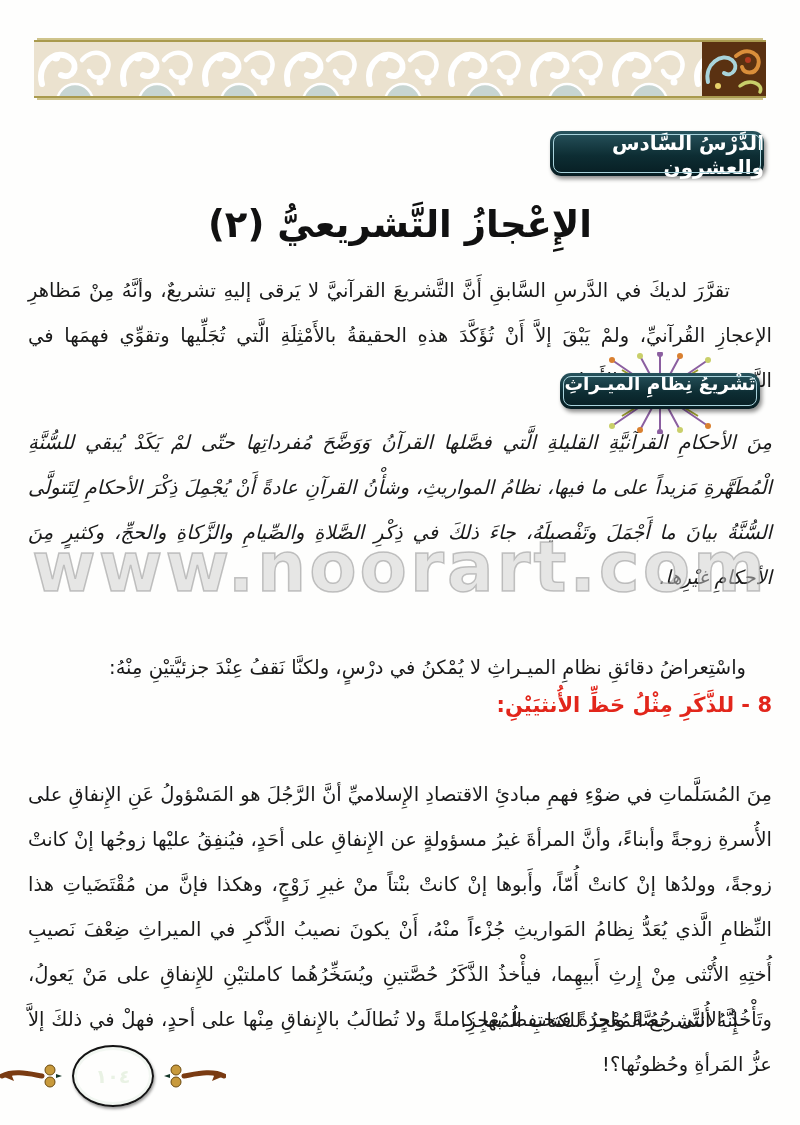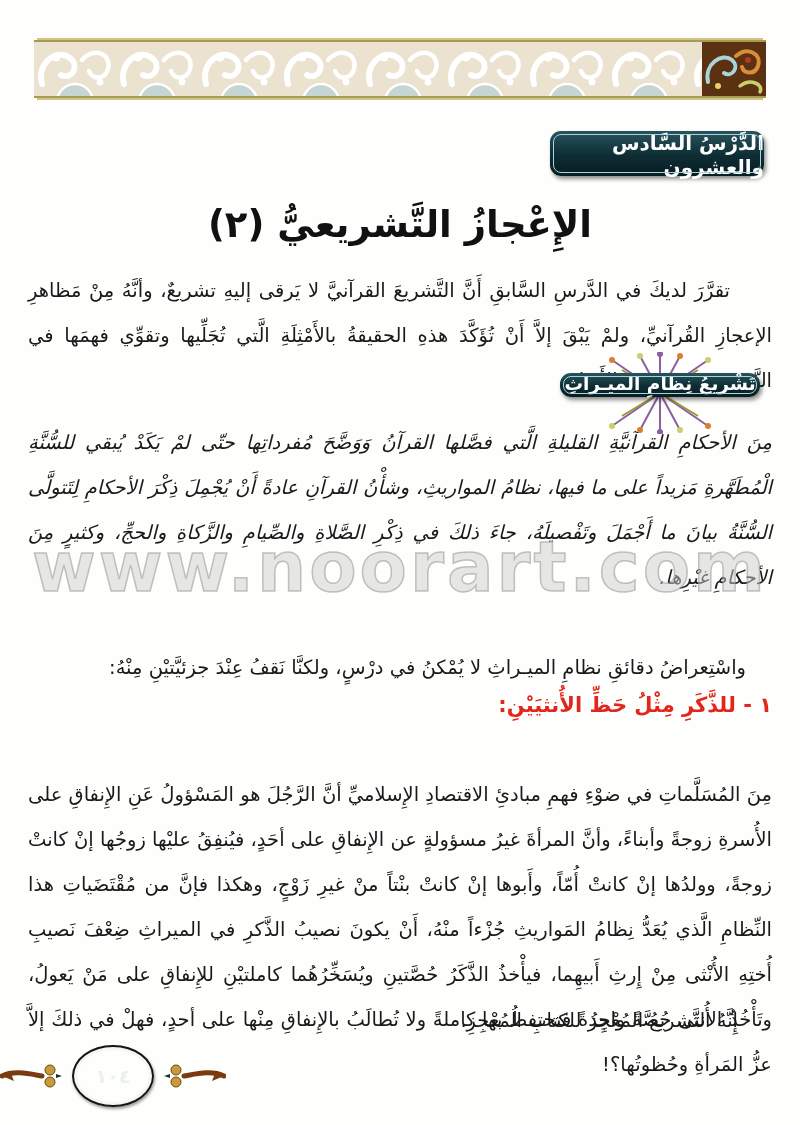--- a/index.html
+++ b/index.html
@@ -33,21 +33,21 @@
     color:#fff;border-radius:11px;
     box-shadow:2px 3px 4px rgba(0,0,0,0.45);
     display:flex;align-items:flex-start;justify-content:center;
     font-weight:bold;
   }
   .badge::after{
     content:"";position:absolute;inset:3px;border:1.5px solid #a9d3dc;border-radius:8px;
     pointer-events:none;
   }
   .badge-lesson{top:131px;right:36px;width:214px;height:45px;font-size:20px;}
-  .badge-section{top:373px;right:40px;width:200px;height:24px;font-size:18.5px;z-index:2;}
+  .badge-section{top:373px;right:40px;width:200px;height:36px;font-size:18.5px;z-index:2;}
 
   .starburst{position:absolute;top:352px;right:32px;width:216px;height:82px;z-index:1;}
 
   
   .title{
     margin:7px;position:absolute;top:196px;left:0;right:0;
     text-align:center;font-size:37px;font-weight:bold;color:#111;
     letter-spacing:0;
   }
   .para{
@@ -153,21 +153,21 @@
     </g>
   </svg>
 
   <div class="badge badge-section">
     <span>تَشْريعُ نِظامِ الميـراثِ</span>
   </div>
 
   <p class="para para-1">مِنَ الأحكامِ القرآنيَّةِ القليلةِ الَّتي فصَّلها القرآنُ وَوَضَّحَ مُفرداتِها حتّى لمْ يَكَدْ يُبقي للسُّنَّةِ الْمُطَهَّرةِ مَزيداً على ما فيها، نظامُ المواريثِ، وشأْنُ القرآنِ عادةً أَنْ يُجْمِلَ ذِكْرَ الأحكامِ لِتَتولَّى السُّنَّةُ بيانَ ما أَجْمَلَ وتَفْصيلَهُ، جاءَ ذلكَ في ذِكْرِ الصَّلاةِ والصِّيامِ والزَّكاةِ والحجِّ، وكثيرٍ مِنَ الأحكامِ غيْرِها.</p>
   <p class="para para-3">واسْتِعراضُ دقائقِ نظامِ الميـراثِ لا يُمْكنُ في درْسٍ، ولكنَّا نَقفُ عِنْدَ جزئيَّتيْنِ مِنْهُ:</p>
 
-  <h2 class="red-heading">١ - للذَّكَرِ مِثْلُ حَظِّ الأُنثيَيْنِ:</h2>
+  <h2 class="red-heading">8 - للذَّكَرِ مِثْلُ حَظِّ الأُنثيَيْنِ:</h2>
 
   <p class="para para-body">مِنَ المُسَلَّماتِ في ضوْءِ فهمِ مبادئِ الاقتصادِ الإِسلاميِّ أنَّ الرَّجُلَ هو المَسْؤولُ عَنِ الإِنفاقِ على الأُسرةِ زوجةً وأبناءً، وأنَّ المرأةَ غيرُ مسؤولةٍ عن الإِنفاقِ على أحَدٍ، فيُنفِقُ عليْها زوجُها إنْ كانتْ زوجةً، وولدُها إنْ كانتْ أُمّاً، وأَبوها إنْ كانتْ بنْتاً منْ غيرِ زَوْجٍ، وهكذا فإنَّ من مُقْتَضَياتِ هذا النِّظامِ الَّذي يُعَدُّ نِظامُ المَواريثِ جُزْءاً منْهُ، أَنْ يكونَ نصيبُ الذَّكرِ في الميراثِ ضِعْفَ نَصيبِ أُختِهِ الأُنْثى مِنْ إِرثِ أَبيهِما، فيأْخذُ الذَّكَرُ حُصَّتينِ ويُسَخِّرُهُما كاملتيْنِ للإِنفاقِ على مَنْ يَعولُ، وتَأْخُذُ الأُنثى حُصَّةً واحِدةً فتحتفظُ بها كاملةً ولا تُطالَبُ بالإِنفاقِ مِنْها على أحدٍ، فهلْ في ذلكَ إلاَّ عزُّ المَرأةِ وحُظوتُها؟!</p>
 
   <p class="para para-closing">إِنَّهُ التَّشريعُ المُعْجِزُ للكتابِ المُعْجِزِ.</p>
 
   <div class="watermark">www.noorart.com</div>
 
   <div class="footer">
     <svg class="flourish flip" viewBox="0 0 64 30">
       <path d="M2 15 C14 9 30 13 42 15" stroke="#7a3b12" stroke-width="5" fill="none" stroke-linecap="round"></path>

